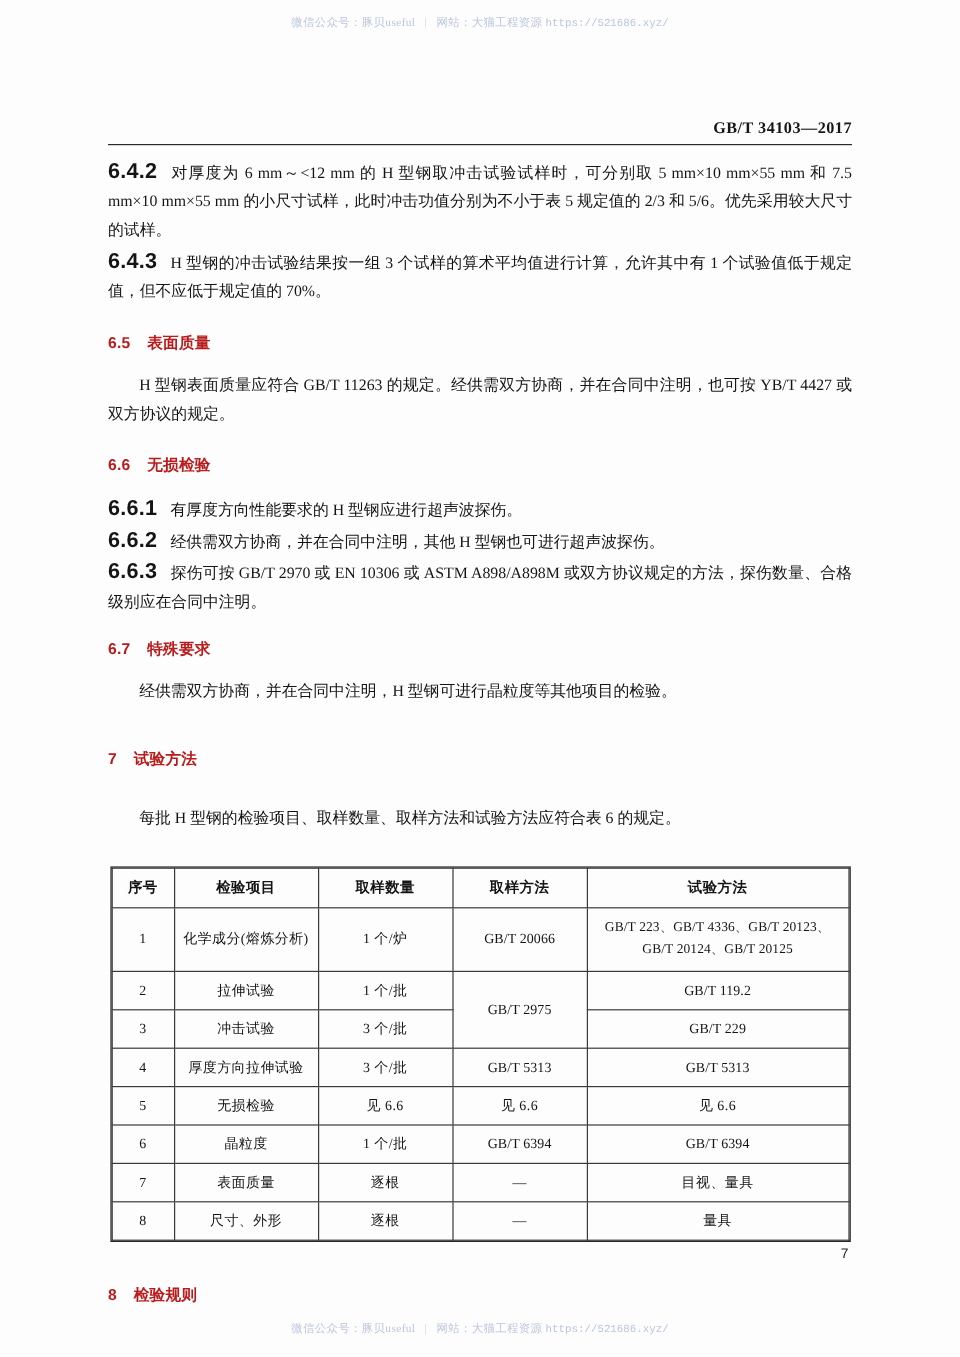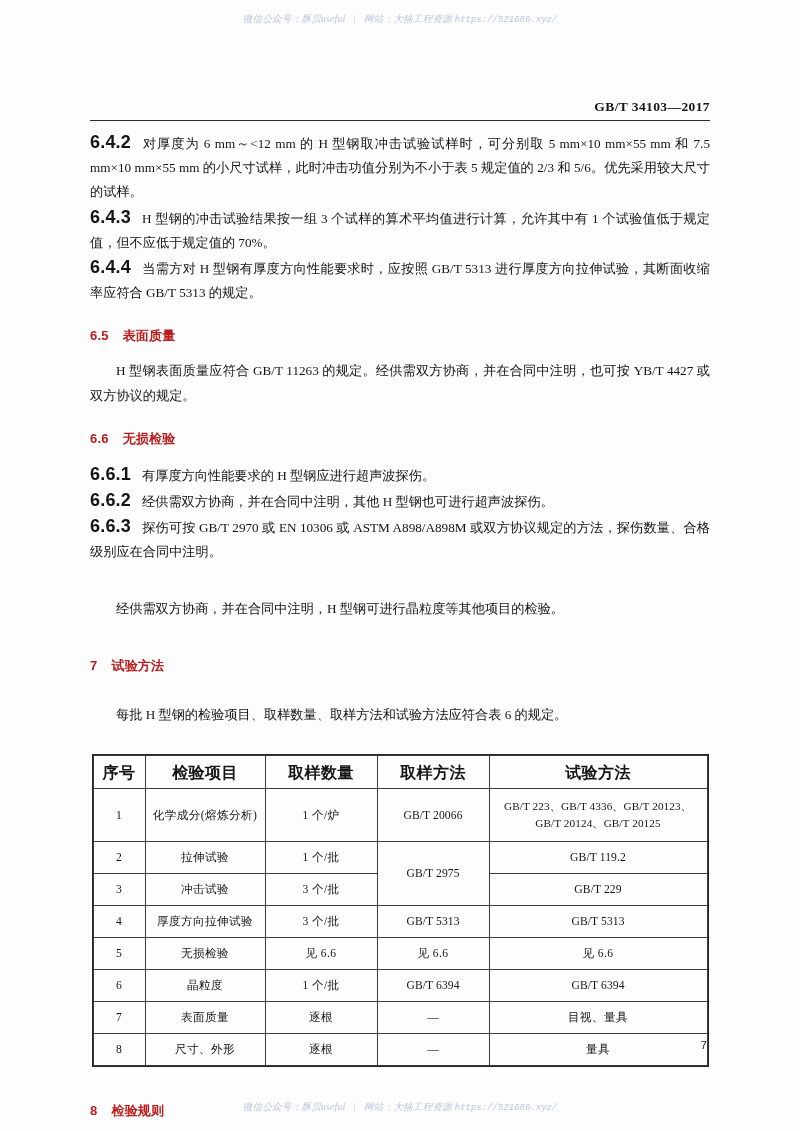--- a/index.html
+++ b/index.html
@@ -22,21 +22,20 @@
   .watermark {
     position: absolute;
     left: 0;
     width: 800px;
     text-align: center;
     font-family: "Liberation Serif", serif;
     font-size: 9.5px;
     color: #b9c6dd;
     letter-spacing: 0.3px;
     white-space: nowrap;
-    font-style: italic;
   }
   .watermark .sep {
     color: #c9d4e6;
     padding: 0 5px;
   }
   .watermark .url {
     font-family: "Liberation Mono", monospace;
     font-size: 9px;
     letter-spacing: 0;
   }
@@ -124,21 +123,21 @@
     text-align: center;
     vertical-align: middle;
     font-size: 11.6px;
     line-height: 17px;
     padding: 3px 2px;
     color: #151515;
   }
   table.spec thead th {
     font-family: "Liberation Sans", sans-serif;
     font-weight: bold;
-    font-size: 16px;
+    font-size: 12px;
     height: 26px;
     letter-spacing: 0.4px;
   }
   table.spec tbody td {
     height: 25px;
   }
   table.spec tbody td.tall {
     height: 46px;
   }
   table.spec .cjk {
@@ -187,38 +186,38 @@
 
   <div class="runhead">GB/T 34103—2017</div>
   <div class="rule"></div>
 
   <div class="content">
 
     <p class="para"><span class="num">6.4.2</span><span class="gap"></span><span>对厚度为 6 mm～&lt;12 mm 的 H 型钢取冲击试验试样时，可分别取 5 mm×10 mm×55 mm 和 7.5 mm×10 mm×55 mm 的小尺寸试样，此时冲击功值分别为不小于表 5 规定值的 2/3 和 5/6。优先采用较大尺寸的试样。</span></p>
 
     <p class="para"><span class="num">6.4.3</span><span class="gap"></span><span>H 型钢的冲击试验结果按一组 3 个试样的算术平均值进行计算，允许其中有 1 个试验值低于规定值，但不应低于规定值的 70%。</span></p>
 
-    <p class="para"><span class="num">6.4.4</span><span class="gap"></span><span>当需方对 H 型钢有厚度方向性能要求时，应按照 GB/T 5313 进行厚度方向拉伸试验，其断面收缩率应符合 GB/T 5313 的规定。</span></p>
 
     <div class="sp22"></div>
 
     <h3 class="heading"><span class="hnum">6.5</span><span class="hgap"></span><span>表面质量</span></h3>
     <div class="sp14"></div>
     <p class="para indent">H 型钢表面质量应符合 GB/T 11263 的规定。经供需双方协商，并在合同中注明，也可按 YB/T 4427 或双方协议的规定。</p>
 
     <div class="sp22"></div>
 
     <h3 class="heading"><span class="hnum">6.6</span><span class="hgap"></span><span>无损检验</span></h3>
     <div class="sp14"></div>
     <p class="para"><span class="num">6.6.1</span><span class="gap"></span><span>有厚度方向性能要求的 H 型钢应进行超声波探伤。</span></p>
     <p class="para"><span class="num">6.6.2</span><span class="gap"></span><span>经供需双方协商，并在合同中注明，其他 H 型钢也可进行超声波探伤。</span></p>
     <p class="para"><span class="num">6.6.3</span><span class="gap"></span><span>探伤可按 GB/T 2970 或 EN 10306 或 ASTM A898/A898M 或双方协议规定的方法，探伤数量、合格级别应在合同中注明。</span></p>
 
     <div class="sp18"></div>
 
+    <h3 class="heading"><span class="hnum">6.7</span><span class="hgap"></span><span>特殊要求</span></h3>
     <div class="sp14"></div>
     <p class="para indent">经供需双方协商，并在合同中注明，H 型钢可进行晶粒度等其他项目的检验。</p>
 
     <div class="sp36"></div>
 
     <h3 class="heading"><span class="hnum">7</span><span class="hgap"></span><span>试验方法</span></h3>
     <div class="sp28"></div>
     <p class="para indent">每批 H 型钢的检验项目、取样数量、取样方法和试验方法应符合表 6 的规定。</p>
 
     <div class="sp18"></div>

